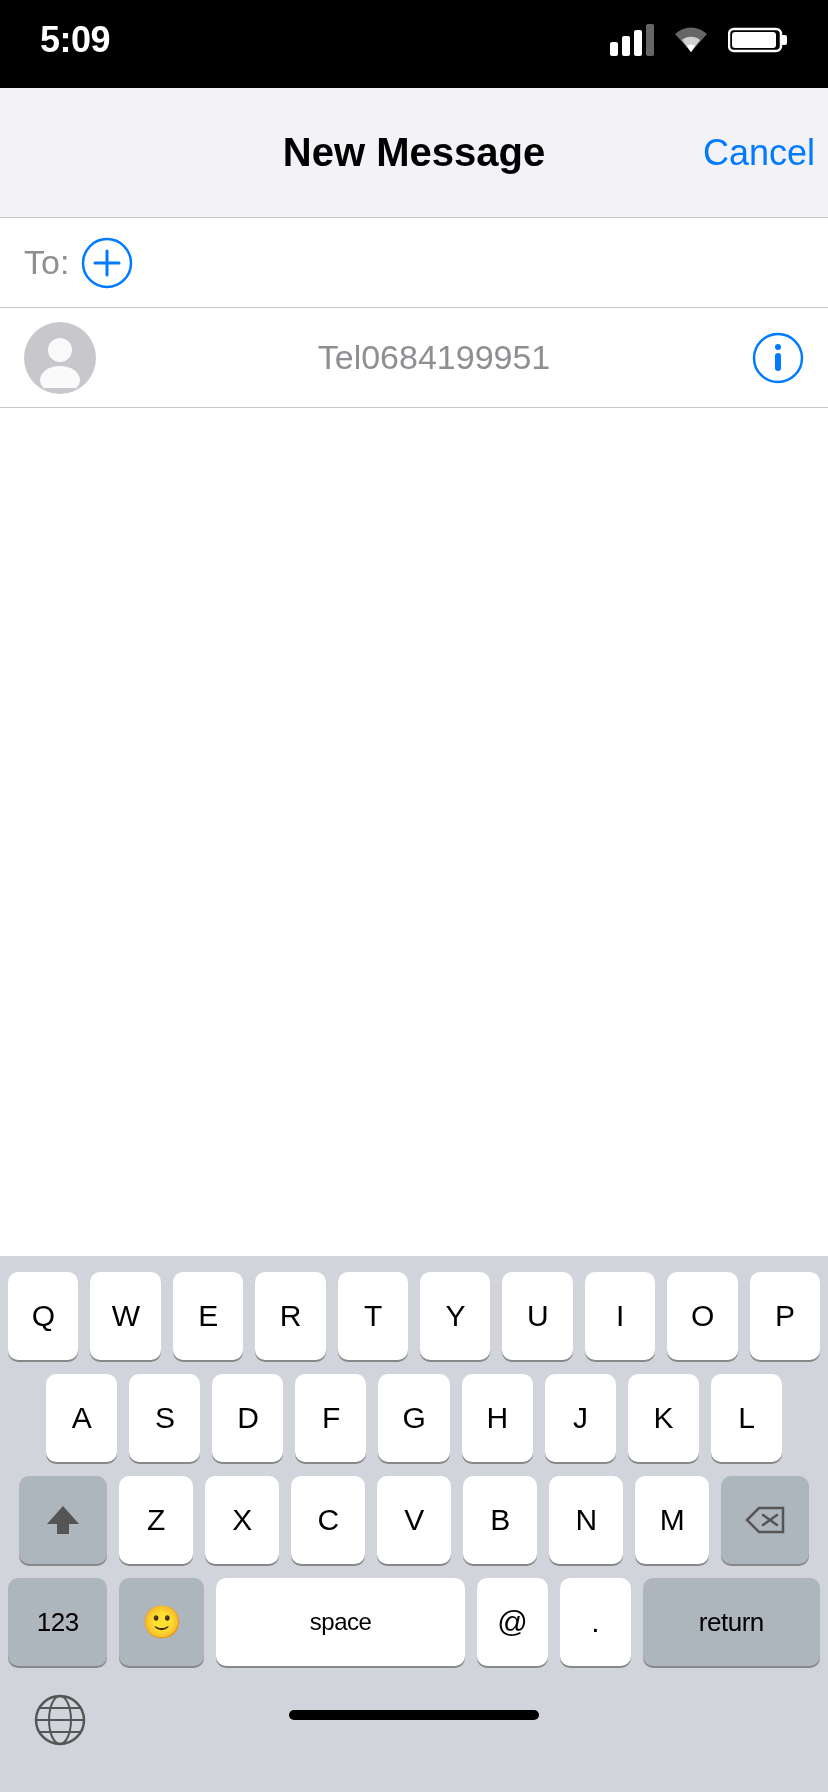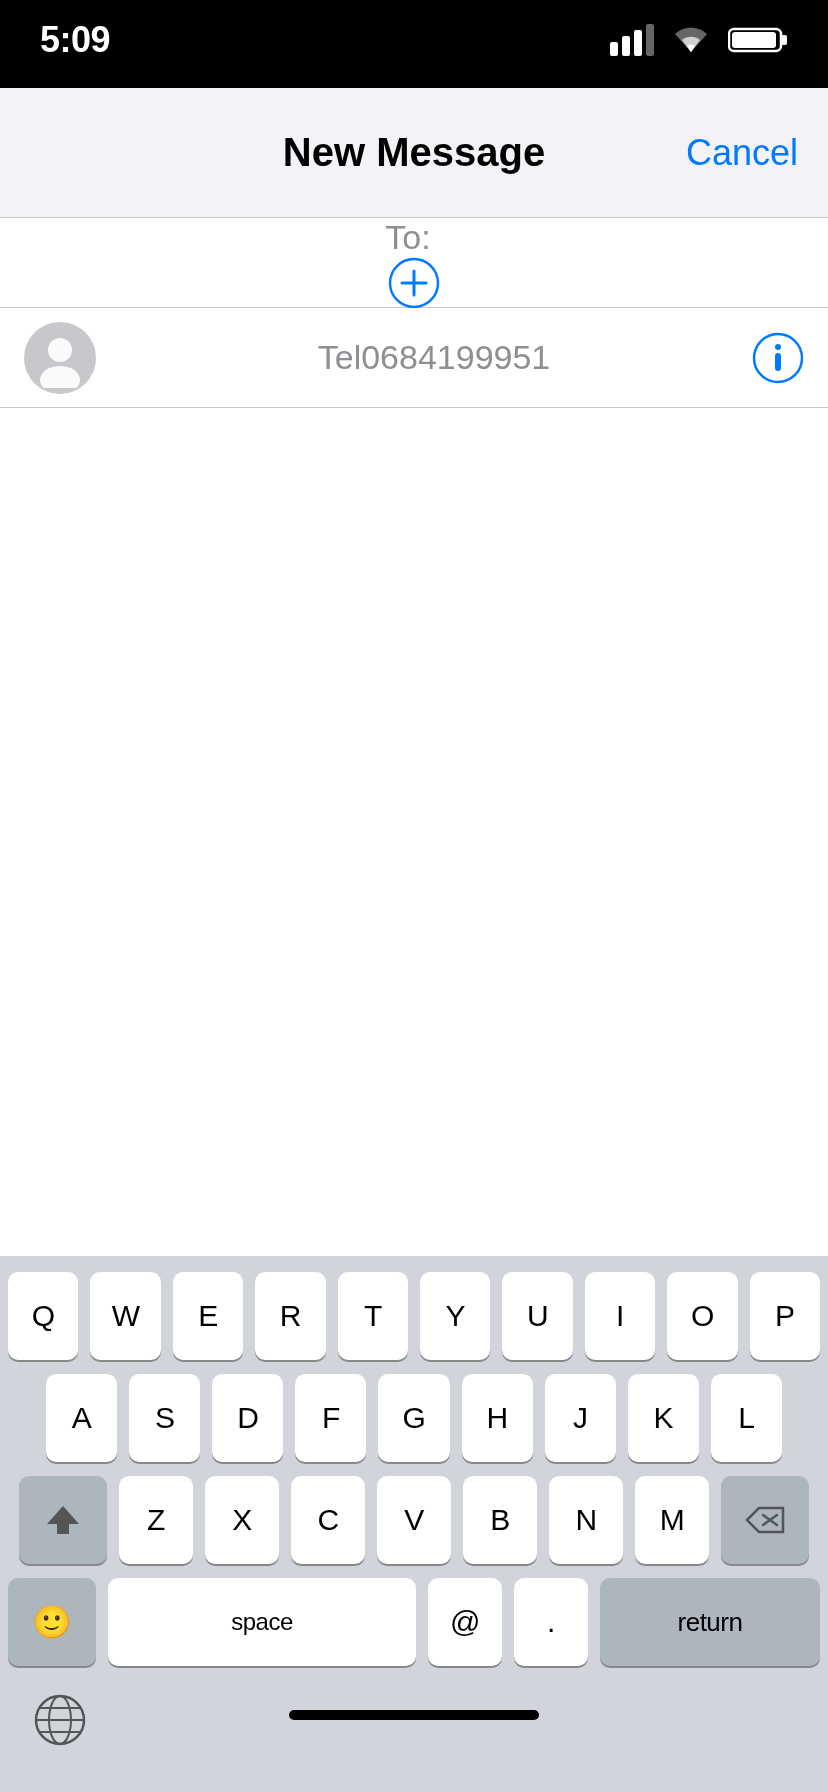--- a/index.html
+++ b/index.html
@@ -60,39 +60,38 @@
       border-bottom: 1px solid #c8c8cc;
     }
     .header-title {
       font-size: 40px;
       font-weight: 700;
       color: #000;
       text-align: center;
     }
     .header-cancel {
       position: absolute;
-      right: 30px;
+      right: 13px;
       font-size: 36px;
       color: #007aff;
       font-weight: 400;
       background: none;
       border: none;
       cursor: pointer;
     }
 
     
     .to-field-container {
       width: 828px;
       background: #fff;
       border-bottom: 1px solid #c8c8cc;
       display: flex;
       align-items: center;
       padding: 0 24px;
       height: 90px;
-      flex-direction: column;
     }
     .to-label {
       font-size: 34px;
       color: #8e8e93;
       margin-right: 12px;
       flex-shrink: 0;
     }
     .add-button {
       width: 52px;
       height: 52px;
@@ -364,20 +363,21 @@
       <div class="key key-dark" style="max-width:88px; flex:1.2;">
         <svg width="40" height="28" viewBox="0 0 40 28" fill="none">
           <path d="M14 2 L2 14 L14 26 H38 V2 Z" stroke="#555" stroke-width="2.5" fill="none"></path>
           <line x1="18" y1="9" x2="32" y2="19" stroke="#555" stroke-width="2.5" stroke-linecap="round"></line>
           <line x1="32" y1="9" x2="18" y2="19" stroke="#555" stroke-width="2.5" stroke-linecap="round"></line>
         </svg>
       </div>
     </div>
 
     <div class="keyboard-row">
+      <div class="key key-dark key-123" style="max-width:100px; flex:1.4;">123</div>
       <div class="key key-dark key-emoji" style="max-width:88px; flex:1.2;">🙂</div>
       <div class="key key-space" style="font-size:24px;">space</div>
       <div class="key key-at" style="max-width:74px; flex:1;">@</div>
       <div class="key key-period" style="max-width:74px; flex:1;">.</div>
       <div class="key key-dark key-return">return</div>
     </div>
   </div>
 
   <div class="keyboard-bottom">
     <div class="globe-icon">

